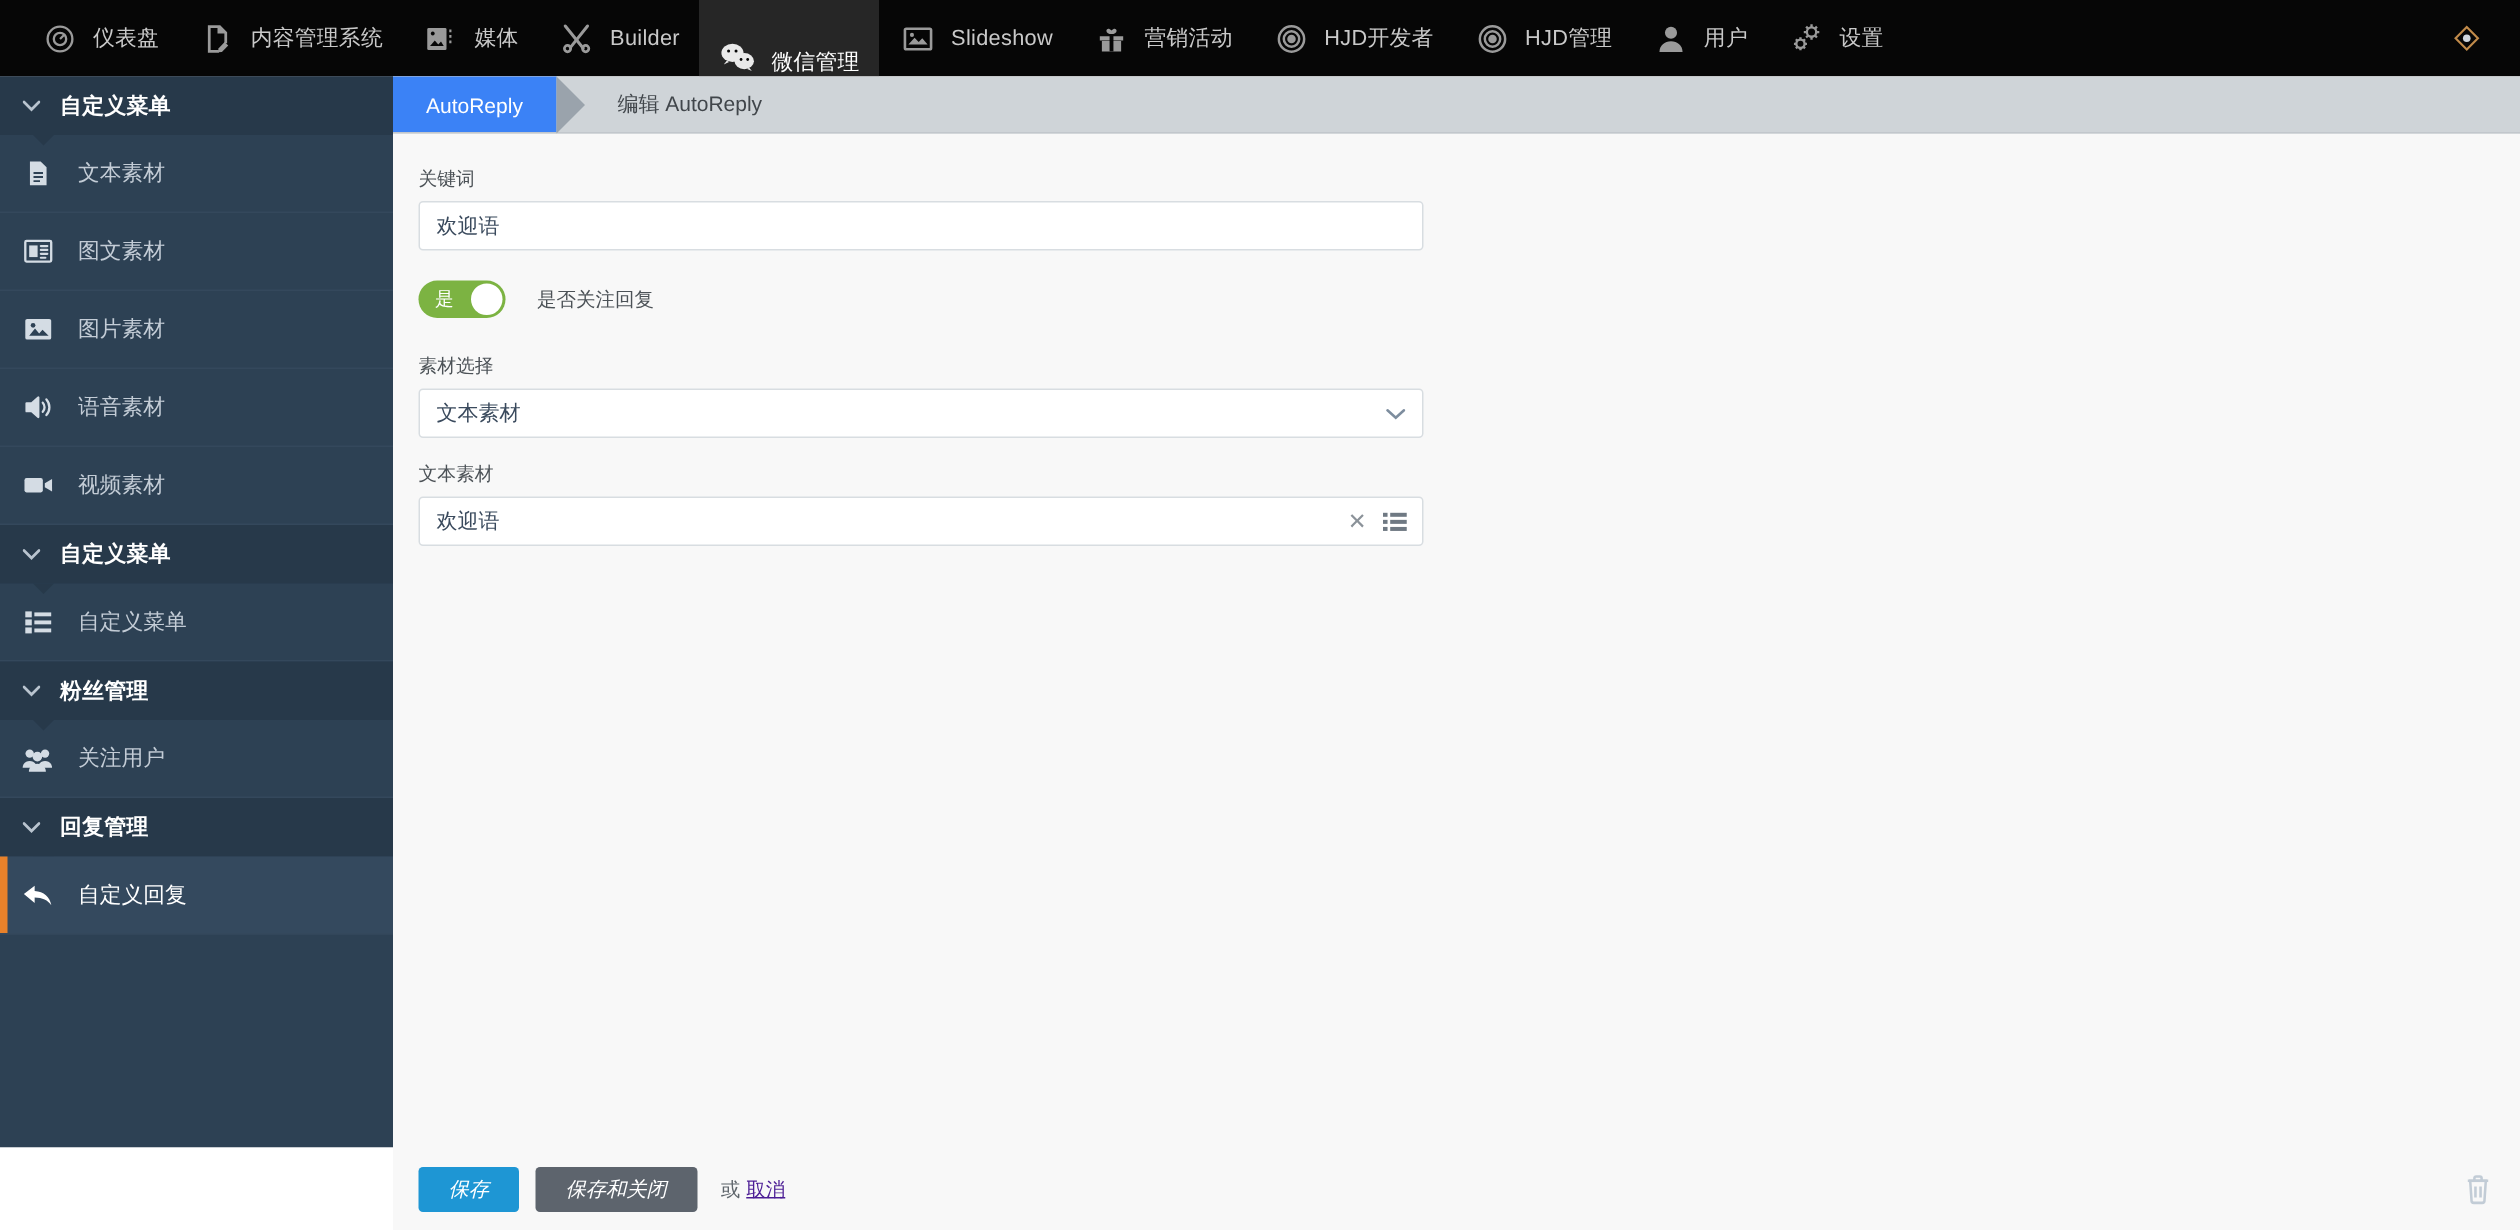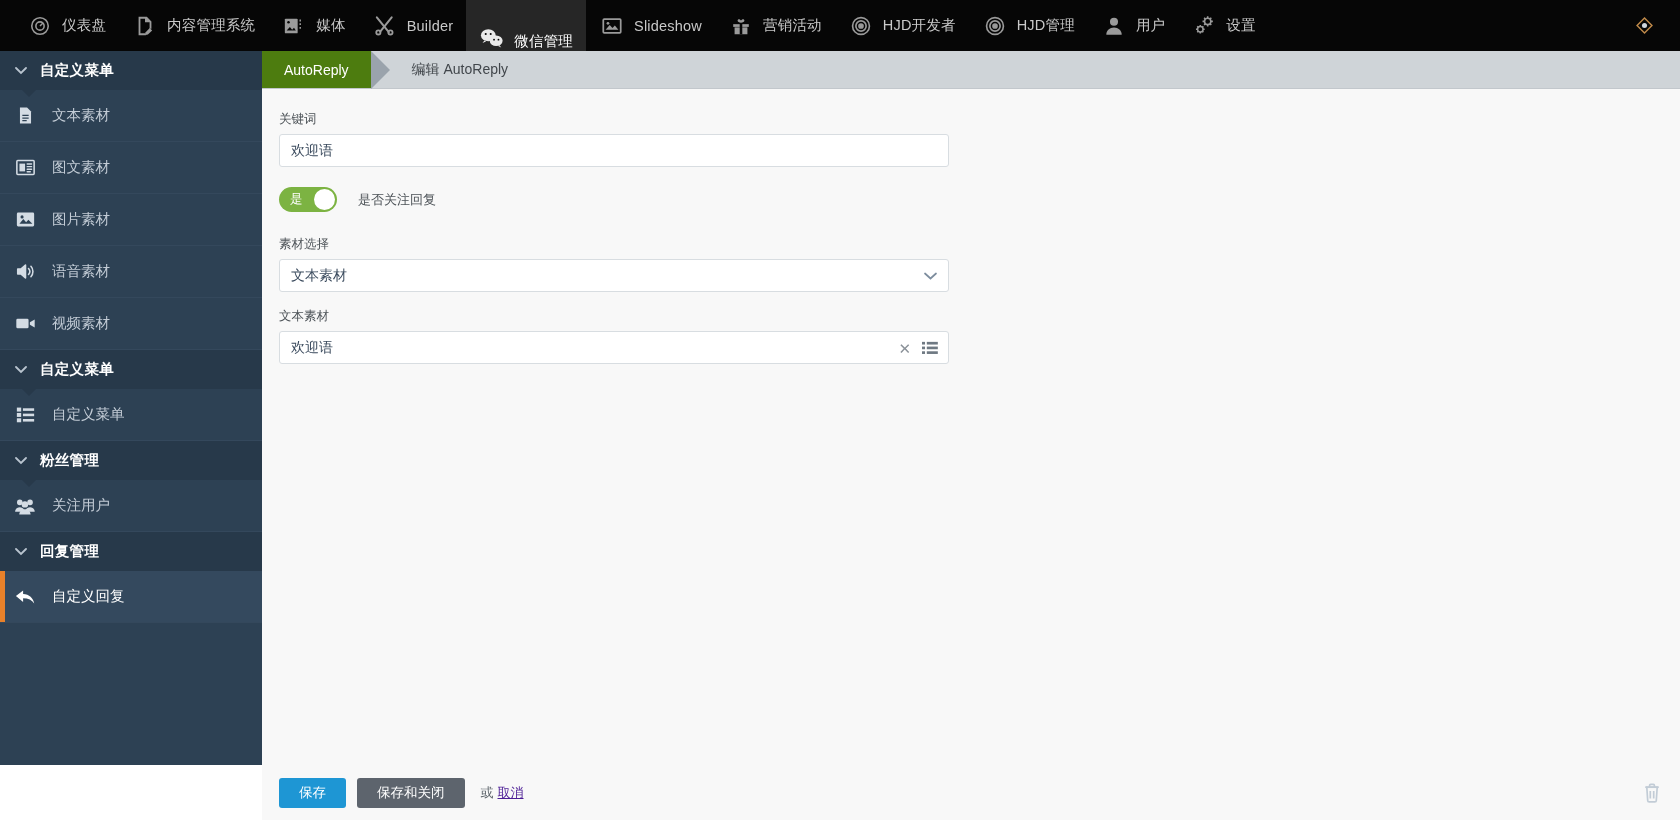--- a/index.html
+++ b/index.html
@@ -122,21 +122,21 @@
     width: 1418px; height: 769px;
     background: #f8f8f8;
   }
   .crumbbar {
     height: 38px; background: #cfd4d8;
     display: flex; align-items: stretch;
     border-bottom: 1px solid #c2c7cc;
   }
   .crumb-active {
     position: relative;
-    background: #4d7c0f; color: #ffffff;
+    background: #3b82f6; color: #ffffff;
     display: flex; align-items: center;
     padding: 0 22px 0 22px;
     font-size: 14px; cursor: pointer;
   }
   .crumb-active::after {
     content: ""; position: absolute;
     right: -19px; top: 0;
     border-top: 19px solid transparent;
     border-bottom: 19px solid transparent;
     border-left: 19px solid #9aa3ac;
@@ -223,20 +223,21 @@
     width: 1418px; height: 55px;
     background: #f8f8f8;
     display: flex; align-items: center;
     padding: 0 18px 0 17px;
   }
   .btn {
     height: 30px; border: 0; border-radius: 3px;
     font-size: 13.5px; color: #ffffff;
     padding: 0 20px; cursor: pointer;
     font-family: "Liberation Sans", "DejaVu Sans", sans-serif;
+    font-style: italic;
   }
   .btn-primary { background: #1e96d4; }
   .btn-grey { background: #5d646d; margin-left: 11px; }
   .or-text { margin-left: 16px; font-size: 13px; color: #5f666c; }
   .cancel-link {
     font-size: 13px; color: #4c1d95;
     text-decoration: underline; cursor: pointer; margin-left: 4px;
   }
   .footer-spacer { flex: 1; }
   .trash-btn { cursor: pointer; color: #c2ccd6; display: flex; }

